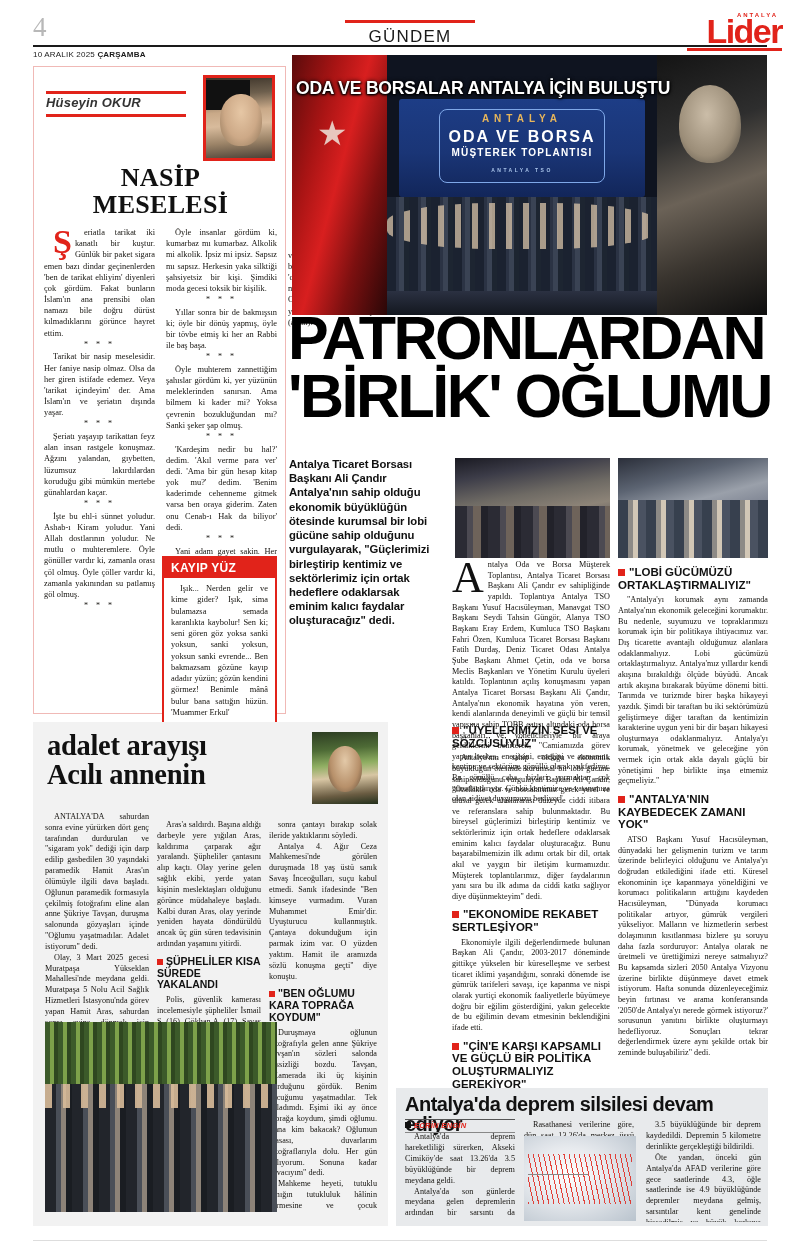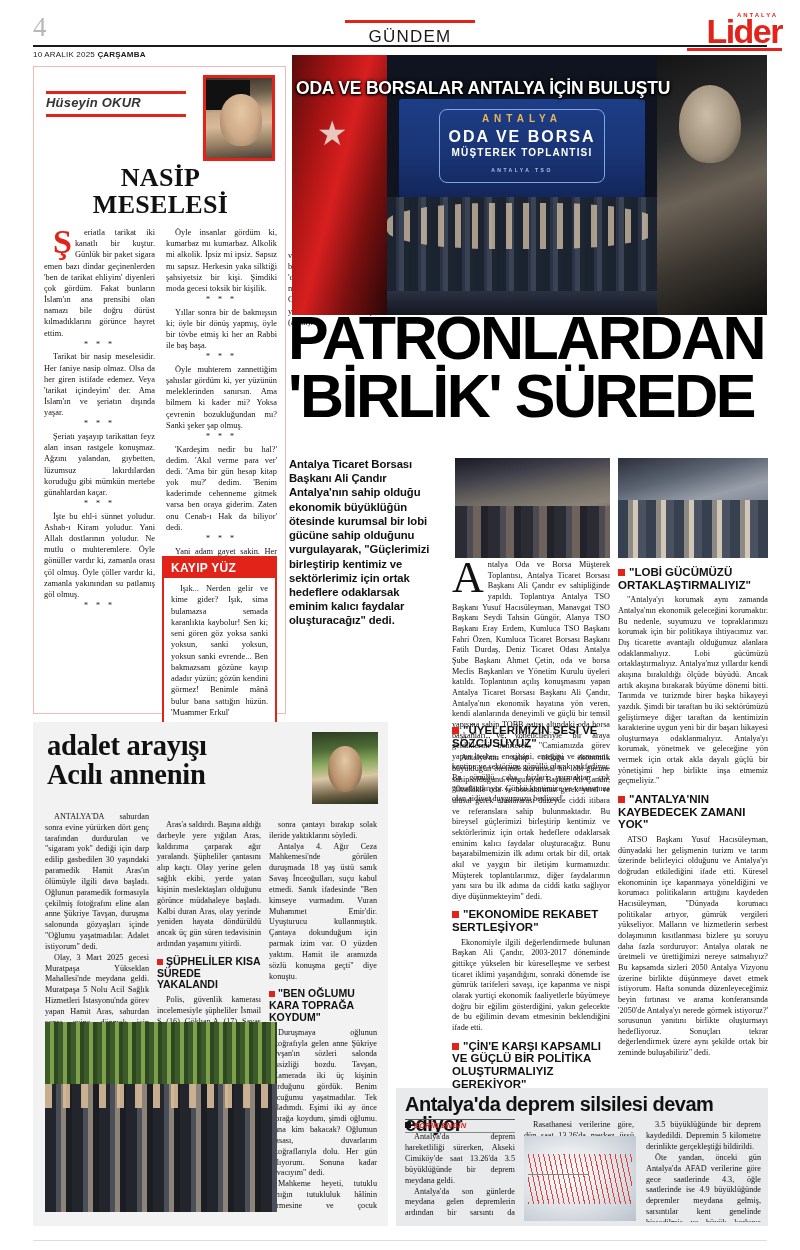--- a/index.html
+++ b/index.html
@@ -371,21 +371,21 @@
         <div class="lp-b4">ANTALYA TSO</div>
       </div>
     </div>
     <div class="lp-portrait"></div>
     <div class="lp-crowd"></div>
   </div>
   <div class="lp-kicker">ODA VE BORSALAR ANTALYA İÇİN BULUŞTU</div>
 
   <div class="main-hl">
     <div>PATRONLARDAN</div>
-    <div class="l2">'BİRLİK' SÜREDE</div>
+    <div class="l2">'BİRLİK' OĞLUMU</div>
   </div>
 
   <div class="spot">Antalya Ticaret Borsası Başkanı Ali Çandır Antalya'nın sahip olduğu ekonomik büyüklüğün ötesinde kurumsal bir lobi gücüne sahip olduğunu vurgulayarak, "Güçlerimizi birleştirip kentimiz ve sektörlerimiz için ortak hedeflere odaklarsak eminim kalıcı faydalar oluşturacağız" dedi.</div>
 
   <div class="art-photo1"></div>
   <div class="art-photo2"></div>
 
   <div class="art-col" style="left:452px; top:560px; width:158px; height:155px;">
     <p class="noind"><span class="art-dropcap">A</span><span>ntalya Oda ve Borsa Müşterek Toplantısı, Antalya Ticaret Borsası Başkanı Ali Çandır ev sahipliğinde yapıldı. Toplantıya Antalya TSO Başkanı Yusuf Hacısüleyman, Manavgat TSO Başkanı Seydi Tahsin Güngör, Alanya TSO Başkanı Eray Erdem, Kumluca TSO Başkanı Fahri Özen, Kumluca Ticaret Borsası Başkanı Fatih Durdaş, Deniz Ticaret Odası Antalya Şube Başkanı Ahmet Çetin, oda ve borsa Meclis Başkanları ve Yönetim Kurulu üyeleri katıldı. Toplantının açılış konuşmasını yapan Antalya Ticaret Borsası Başkanı Ali Çandır, Antalya'nın ekonomik hayatına yön veren, kendi alanlarında deneyimli ve güçlü bir temsil yapısına sahip TOBB çatısı altındaki oda borsa başkanları ve yöneticileriyle bir araya geldiklerini belirterek, "Camiamızda görev yapan herkes, enerjisini, emeğini ve zamanını, kentine ve sektörüne gönüllü olarak vakfediyor. Bu gönüllü çaba, bizleri yormaktan çok gururlandırıyor. Çünkü kentimize ve vatanımıza olan aidiyet duygumuzu besliyor"</span></p>
   </div>

